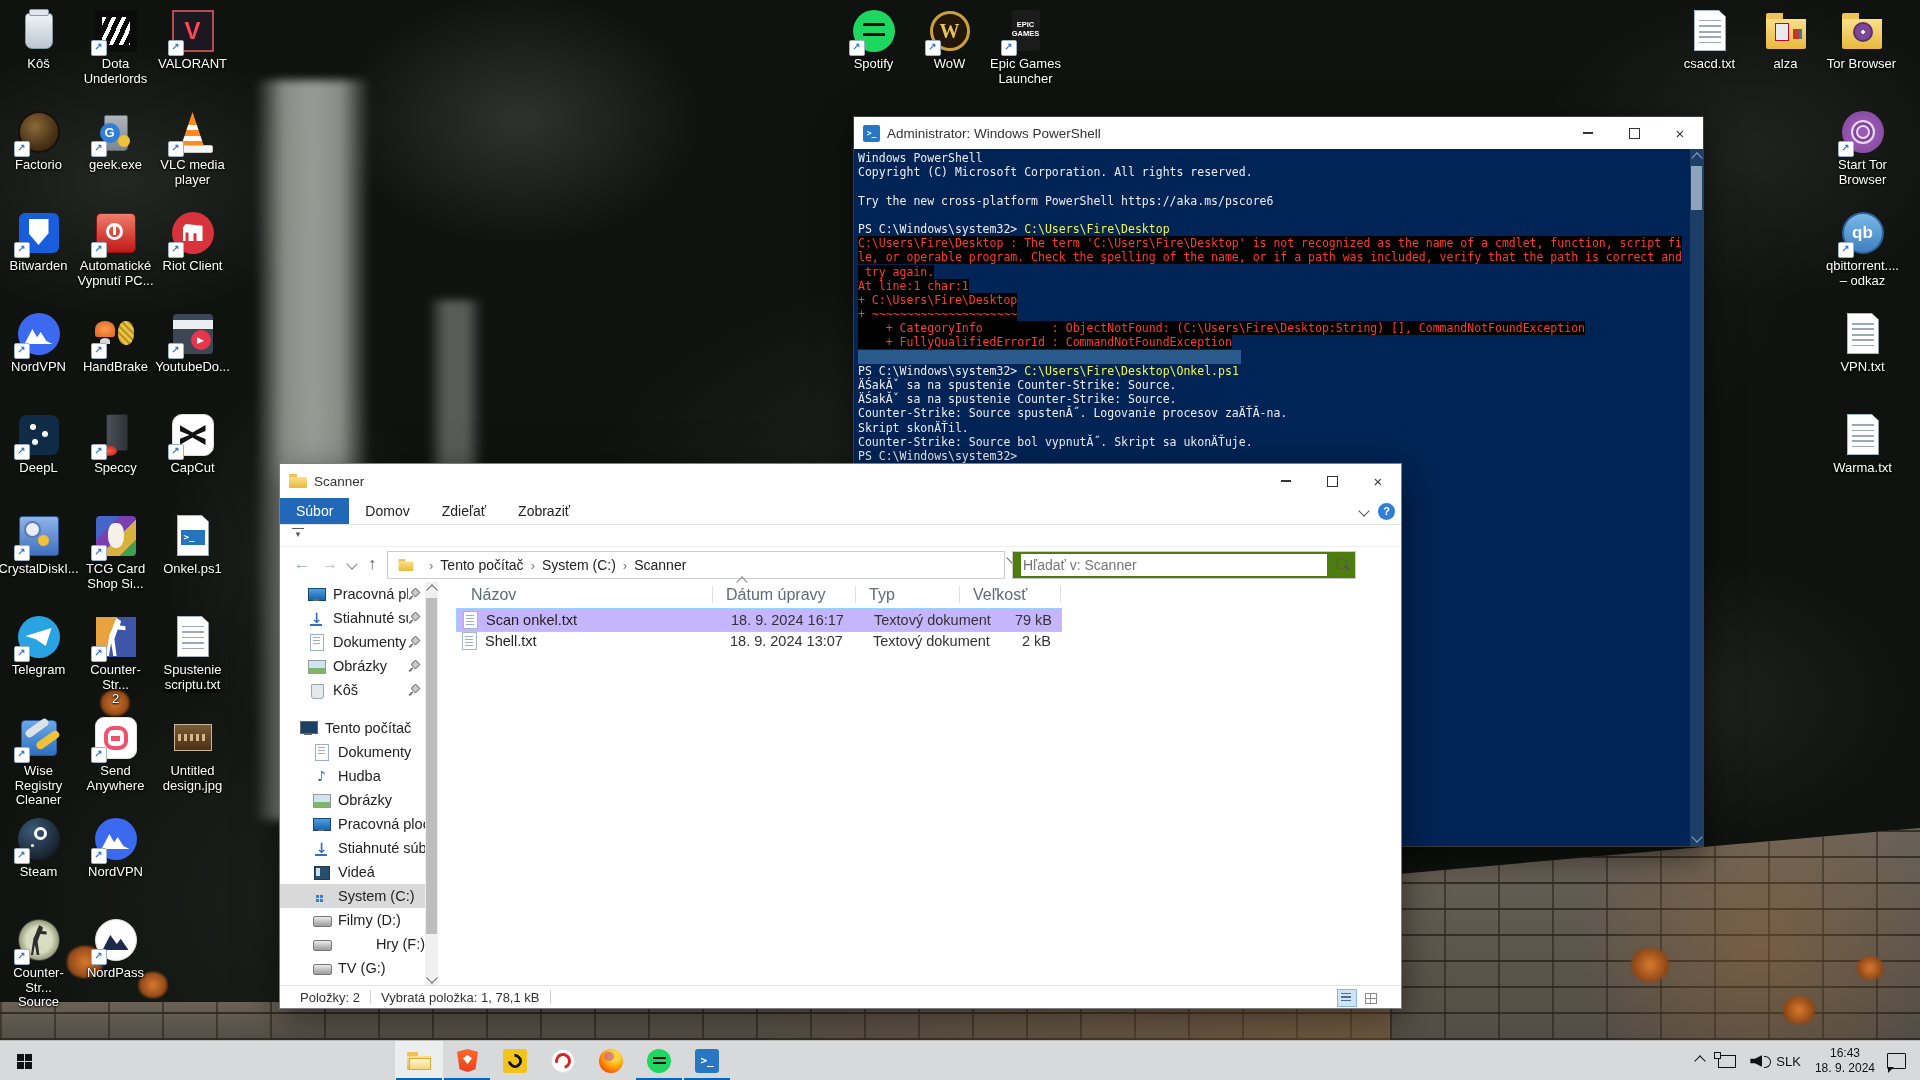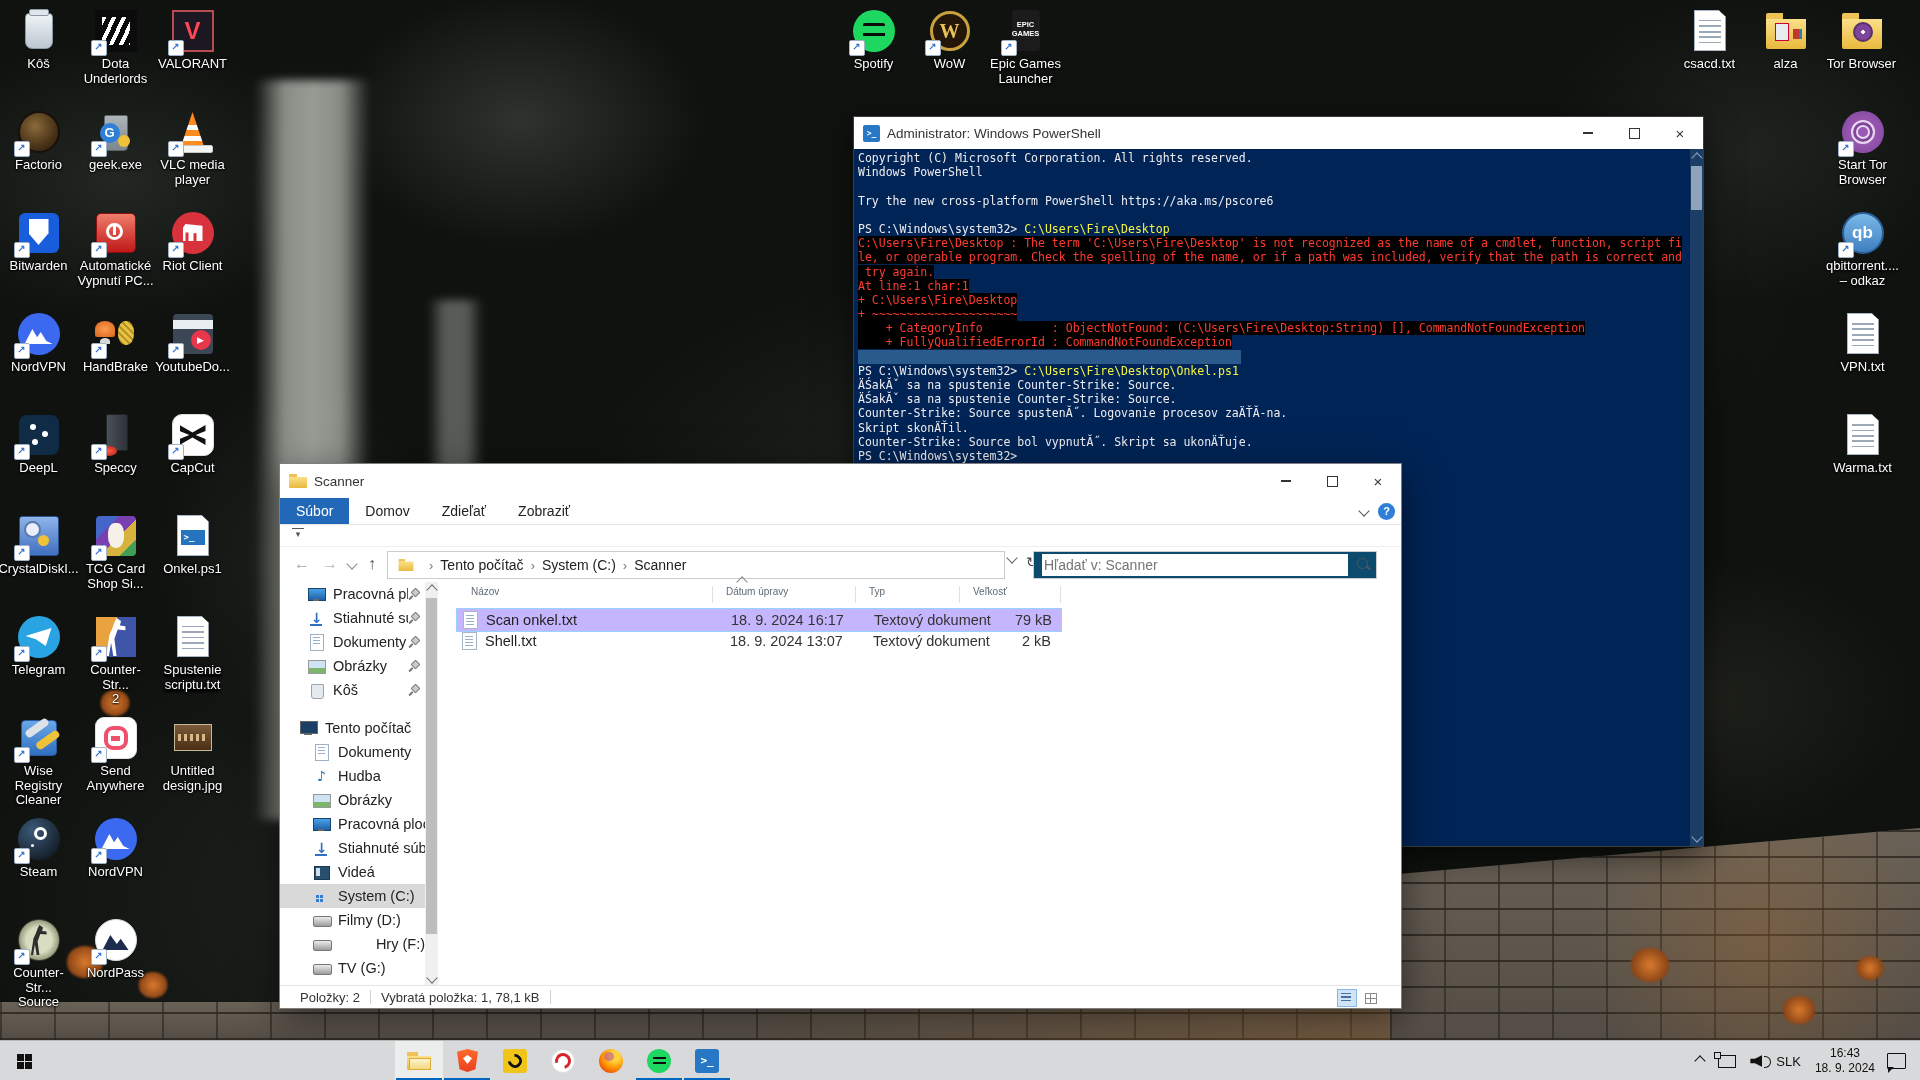--- a/index.html
+++ b/index.html
@@ -212,21 +212,21 @@
   #ex-qat{position:absolute;left:0;top:60px;right:0;height:22px;border-bottom:1px solid #eee;}
   .qat-ico{position:absolute;left:12px;top:4px;width:12px;color:#555;border-top:1.5px solid #555;
     font-size:9px;text-align:center;line-height:10px;}
   #ex-nav{position:absolute;left:0;top:82px;right:0;height:36px;display:flex;align-items:center;}
   .navbtn{font-size:16px;margin-left:12px;}
   #addr-box{position:absolute;left:107px;top:5px;width:616px;height:26px;border:1px solid #ccc;background:#fff;
     display:flex;align-items:center;font-size:14px;}
   .bc-sep{color:#777;margin:0 7px;font-size:13px;}
   #addr-dd{position:absolute;left:728px;top:8px;color:#666;}
   #refresh{position:absolute;left:746px;top:8px;color:#444;font-size:14px;}
-  #search-box{position:absolute;left:753px;top:5px;width:342px;height:26px;border:1px solid #ccc;background:#0c4a6e;}
+  #search-box{position:absolute;left:732px;top:5px;width:342px;height:26px;border:1px solid #ccc;background:#4d7c0f;}
   #search-box input{position:absolute;left:8px;top:2px;right:28px;bottom:2px;border:none;outline:none;
     font:14px "Liberation Sans",sans-serif;color:#777;}
   .mag{position:absolute;right:8px;top:6px;width:9px;height:9px;border:1.5px solid #555;border-radius:50%;}
   .mag::after{content:"";position:absolute;left:8px;top:8px;width:5px;height:1.5px;background:#555;
     transform:rotate(45deg);}
   #ex-side{position:absolute;left:0;top:118px;width:145px;height:404px;overflow:hidden;font-size:14.5px;}
   .snode{position:absolute;left:0;width:145px;height:24px;display:flex;align-items:center;color:#222;}
   .snode.sel{background:#d9d9d9;}
   .snode .si{margin-left:28px;margin-right:8px;width:17px;height:16px;position:relative;flex:none;}
   .snode.root .si{margin-left:20px;}
@@ -259,21 +259,21 @@
     border:1px solid #1a3a52;}
   .si-video::after{content:"";position:absolute;left:3px;top:4px;width:4px;height:8px;background:#cfe0ee;}
   .si-drive::before{content:"";position:absolute;left:0;top:4px;width:17px;height:9px;border-radius:2px;
     background:linear-gradient(#ececec,#9c9c9c);border:1px solid #777;}
   .si-drive-sys::after{content:"";position:absolute;left:3px;top:7px;width:3px;height:3px;background:#2f7fd6;
     box-shadow:4px 0 0 #2f7fd6,0 4px 0 #2f7fd6,4px 4px 0 #2f7fd6;}
   #side-scroll{position:absolute;left:145px;top:118px;width:13px;height:404px;background:#f0f0f0;}
   #side-thumb{position:absolute;left:1px;right:1px;top:16px;height:336px;background:#bdbdbd;}
   .s-arr{position:absolute;left:3px;width:7px;height:7px;color:#707070;}
   
-  #ex-head{position:absolute;left:158px;top:118px;right:0;height:25px;color:#5e6b78;font-size:10px;}
+  #ex-head{position:absolute;left:158px;top:118px;right:0;height:25px;color:#5e6b78;font-size:16px;}
   .hsep{position:absolute;top:4px;width:1px;height:17px;background:#e0e0e0;}
   #sort-chv{position:absolute;left:300px;top:-4px;color:#888;}
   .hlabel{position:absolute;top:4px;}
   #ex-rows{position:absolute;left:158px;top:144px;right:0;}
   .frow{position:absolute;left:18px;width:604px;height:22px;display:flex;align-items:center;font-size:14.5px;}
   .frow.sel{background:#c4b5fd;border:1px solid #99d1ff;}
   .fdoc{width:13px;height:16px;background:#fff;border:1px solid #a8b6c8;position:relative;margin:0 8px 0 6px;flex:none;}
   .fdoc::after{content:"";position:absolute;left:2px;top:3px;width:8px;height:10px;
     background:repeating-linear-gradient(#9db0c8 0 1px,transparent 1px 3px);}
   .fname{flex:1;white-space:nowrap;overflow:hidden;}
@@ -600,22 +600,22 @@
           <span class="minbar"></span>
         </span>
       <span class="wbtn">
           <span class="maxbox"></span>
         </span>
       <span class="wbtn closex">×</span>
     </span>
   </div>
   <div id="ps-body">
     <div id="ps-text">
+        <div class="ln"><span>Windows PowerShell</span></div>
         <div class="ln"><span>Copyright (C) Microsoft Corporation. All rights reserved.</span></div>
-        <div class="ln"><span>Windows PowerShell</span></div>
         <div class="ln">&nbsp;</div>
         <div class="ln"><span>Try the new cross-platform PowerShell https://aka.ms/pscore6</span></div>
         <div class="ln">&nbsp;</div>
         <div class="ln"><span>PS C:\Windows\system32&gt; </span><span class="y">C:\Users\Fire\Desktop</span></div>
         <div class="ln"><span class="e">C:\Users\Fire\Desktop : The term 'C:\Users\Fire\Desktop' is not recognized as the name of a cmdlet, function, script fi</span></div>
         <div class="ln"><span class="e">le, or operable program. Check the spelling of the name, or if a path was included, verify that the path is correct and</span></div>
         <div class="ln"><span class="e"> try again.</span></div>
         <div class="ln"><span class="e">At line:1 char:1</span></div>
         <div class="ln"><span class="e">+ C:\Users\Fire\Desktop</span></div>
         <div class="ln"><span class="e">+ ~~~~~~~~~~~~~~~~~~~~~</span></div>

